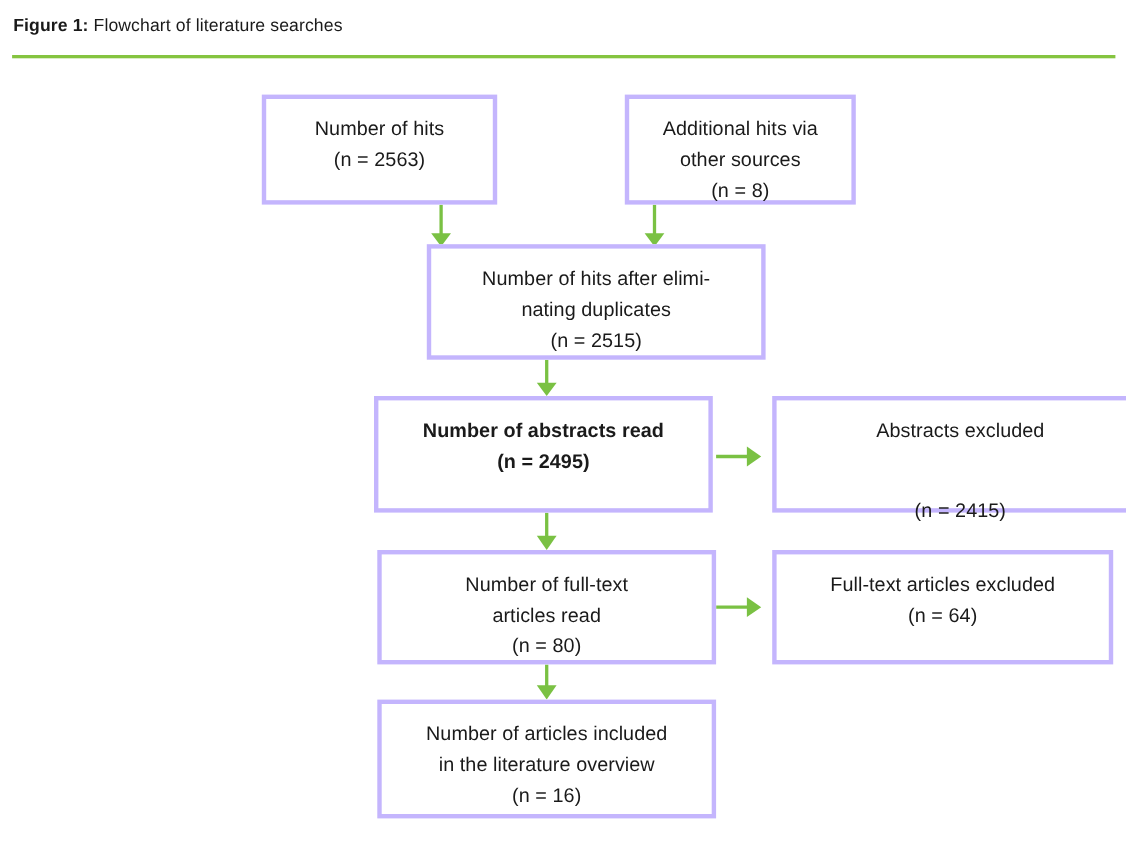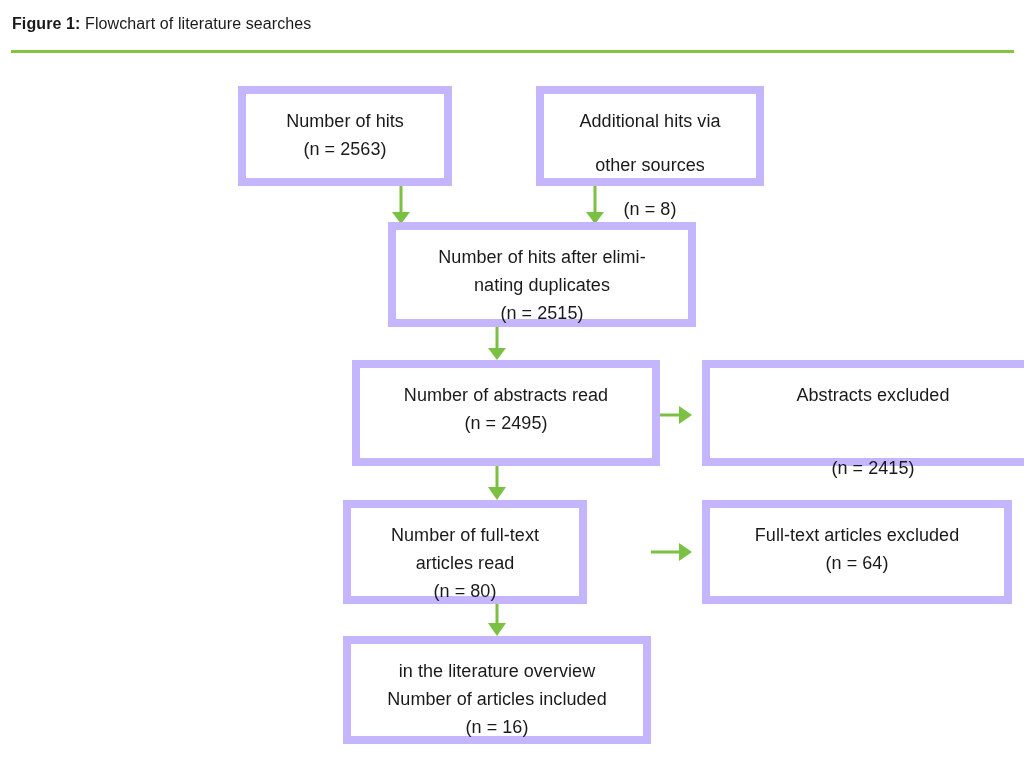--- a/index.html
+++ b/index.html
@@ -42,21 +42,21 @@
     top: 50px;
     width: 1003px;
     height: 3px;
     background: #85c440;
   }
 
   
   .node {
     position: absolute;
     box-sizing: border-box;
-    border: 8px solid #c4b5fd;
+    border: 4px solid #c4b5fd;
     background: #ffffff;
     display: flex;
     flex-direction: column;
     align-items: center;
     justify-content: flex-start;
     padding-top: 13px;
   }
   .node .line {
     display: block;
     font-size: 18px;
@@ -125,52 +125,52 @@
         </g>
       </g>
     </svg>
   </div>
 
   <div class="node" style="left:238px; top:86px; width:214px; height:100px;">
     <span class="line">Number of hits</span>
     <span class="line">(n = 2563)</span>
   </div>
 
-  <div class="node" style="left:536px; top:86px; width:228px; height:100px;gap:16px;">
+  <div class="node" style="left:568px; top:86px; width:210px; height:100px;">
     <span class="line">Additional hits via</span>
     <span class="line">other sources</span>
     <span class="line">(n = 8)</span>
   </div>
 
   <div class="node" style="left:343px; top:222px; width:308px; height:105px;margin-left:45px;">
     <span class="line">Number of hits after elimi-</span>
     <span class="line">nating duplicates</span>
     <span class="line">(n = 2515)</span>
   </div>
 
-  <div class="node" style="left:352px; top:360px; width:308px; height:106px;">
+  <div class="node" style="left:340px; top:360px; width:308px; height:106px;font-weight:bold;">
     <span class="line">Number of abstracts read</span>
     <span class="line">(n = 2495)</span>
   </div>
 
   <div class="node" style="left:702px; top:360px; width:342px; height:106px;gap:45px;">
     <span class="line">Abstracts excluded</span>
     <span class="line">(n = 2415)</span>
   </div>
 
-  <div class="node" style="left:343px; top:500px; width:244px; height:104px;">
+  <div class="node" style="left:343px; top:500px; width:308px; height:104px;">
     <span class="line">Number of full-text</span>
     <span class="line">articles read</span>
     <span class="line">(n = 80)</span>
   </div>
 
   <div class="node" style="left:702px; top:500px; width:310px; height:104px;">
     <span class="line">Full-text articles excluded</span>
     <span class="line">(n = 64)</span>
   </div>
 
   <div class="node" style="left:343px; top:636px; width:308px; height:108px;">
+    <span class="line">Number of articles included</span>
     <span class="line">in the literature overview</span>
-    <span class="line">Number of articles included</span>
     <span class="line">(n = 16)</span>
   </div>
 
 </div>
 
 </body></html>

